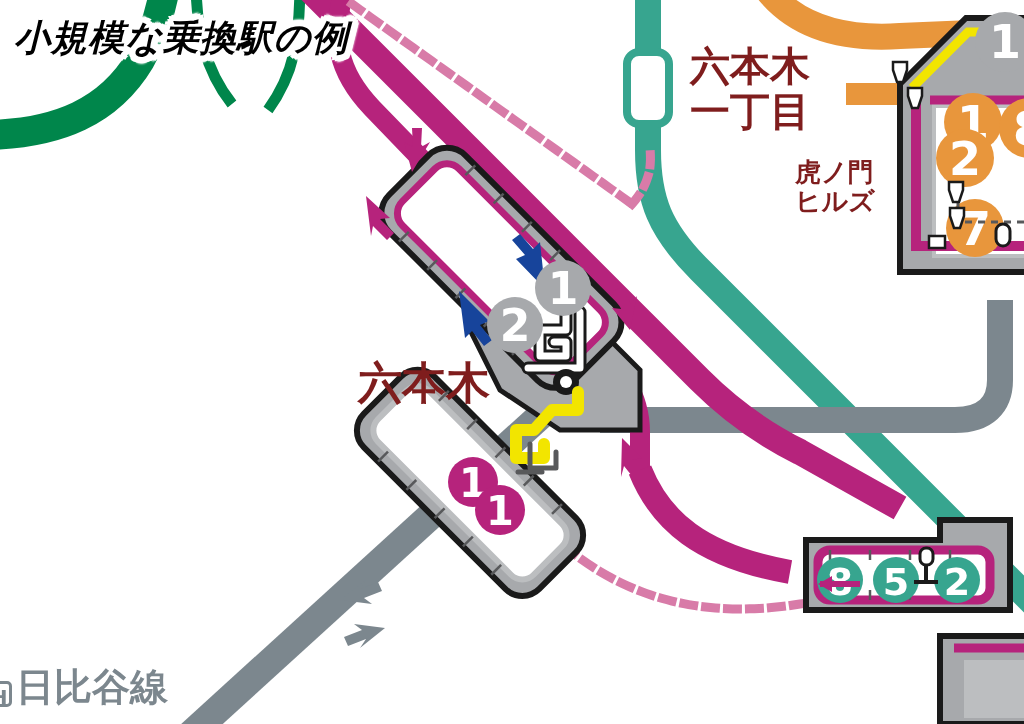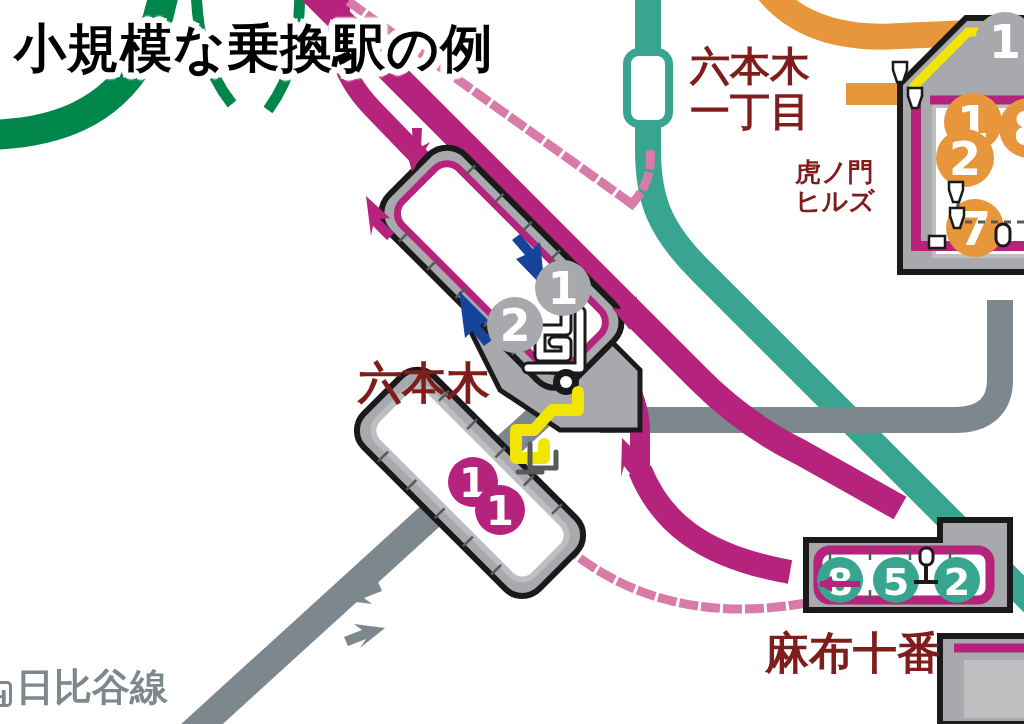--- a/index.html
+++ b/index.html
@@ -3,31 +3,31 @@
 <meta charset="utf-8">
 <style>
   html,body{margin:0;padding:0;background:#ffffff;}
   body{width:1024px;height:724px;overflow:hidden;
        font-family:"DejaVu Sans","Liberation Sans",sans-serif;}
   #stage{position:relative;width:1024px;height:724px;background:#fff;overflow:hidden;}
   svg#map{position:absolute;left:0;top:0;width:1024px;height:724px;}
   .jp{font-family:"DejaVu Sans","Liberation Sans",sans-serif;font-weight:700;}
   .title-label{
      position:absolute;left:14px;top:14px;
-     font-size:52px;font-weight:700;color:#000;letter-spacing:1px;
+     font-size:36px;font-weight:700;color:#000;letter-spacing:1px;
      -webkit-text-stroke:0px;
      text-shadow:
         3px 0 0 #fff,-3px 0 0 #fff,0 3px 0 #fff,0 -3px 0 #fff,
         3px 3px 0 #fff,-3px 3px 0 #fff,3px -3px 0 #fff,-3px -3px 0 #fff,
         5px 0 0 #fff,-5px 0 0 #fff,0 5px 0 #fff,0 -5px 0 #fff,
         5px 5px 0 #fff,-5px 5px 0 #fff,5px -5px 0 #fff,-5px -5px 0 #fff,
         6px 2px 0 #fff,-6px 2px 0 #fff,2px 6px 0 #fff,2px -6px 0 #fff,
         6px -2px 0 #fff,-6px -2px 0 #fff,-2px 6px 0 #fff,-2px -6px 0 #fff,
         7px 0 2px #fff,-7px 0 2px #fff,0 7px 2px #fff,0 -7px 2px #fff;
-     white-space:nowrap;z-index:40;
+     white-space:nowrap;z-index:40;font-style:italic;
   }
   .stn-label{position:absolute;color:#7f1d1d;font-weight:700;white-space:pre;line-height:1.12;z-index:30;}
   .line-label{position:absolute;color:#7c878e;font-weight:700;white-space:nowrap;z-index:30;}
   .line-badge{
      display:inline-block;width:26px;height:26px;border:3px solid #7c878e;border-radius:5px;
      color:#7c878e;font-size:20px;font-weight:700;text-align:center;line-height:26px;
      vertical-align:-4px;margin-right:4px;box-sizing:border-box;
   }
 </style>
 </head>
@@ -270,19 +270,18 @@
   <div class="title-label jp">小規模な乗換駅の例</div>
 
   <div class="stn-label jp" style="left:358px;top:358px;font-size:44px;">六本木</div>
 
   <div class="stn-label jp" style="left:690px;top:44px;font-size:40px;">六本木
 一丁目</div>
 
   <div class="stn-label jp" style="left:795px;top:158px;font-size:26px;">虎ノ門
 ヒルズ</div>
 
-  <div class="stn-label jp" style="left:765px;top:628px;font-size:44px;">麻布十番</div>
 
   <div class="line-label jp" style="left:-14px;top:662px;font-size:38px;">
     <span class="line-badge">H</span><span>日比谷線</span>
   </div>
 
 </div>
 
 </body></html>

